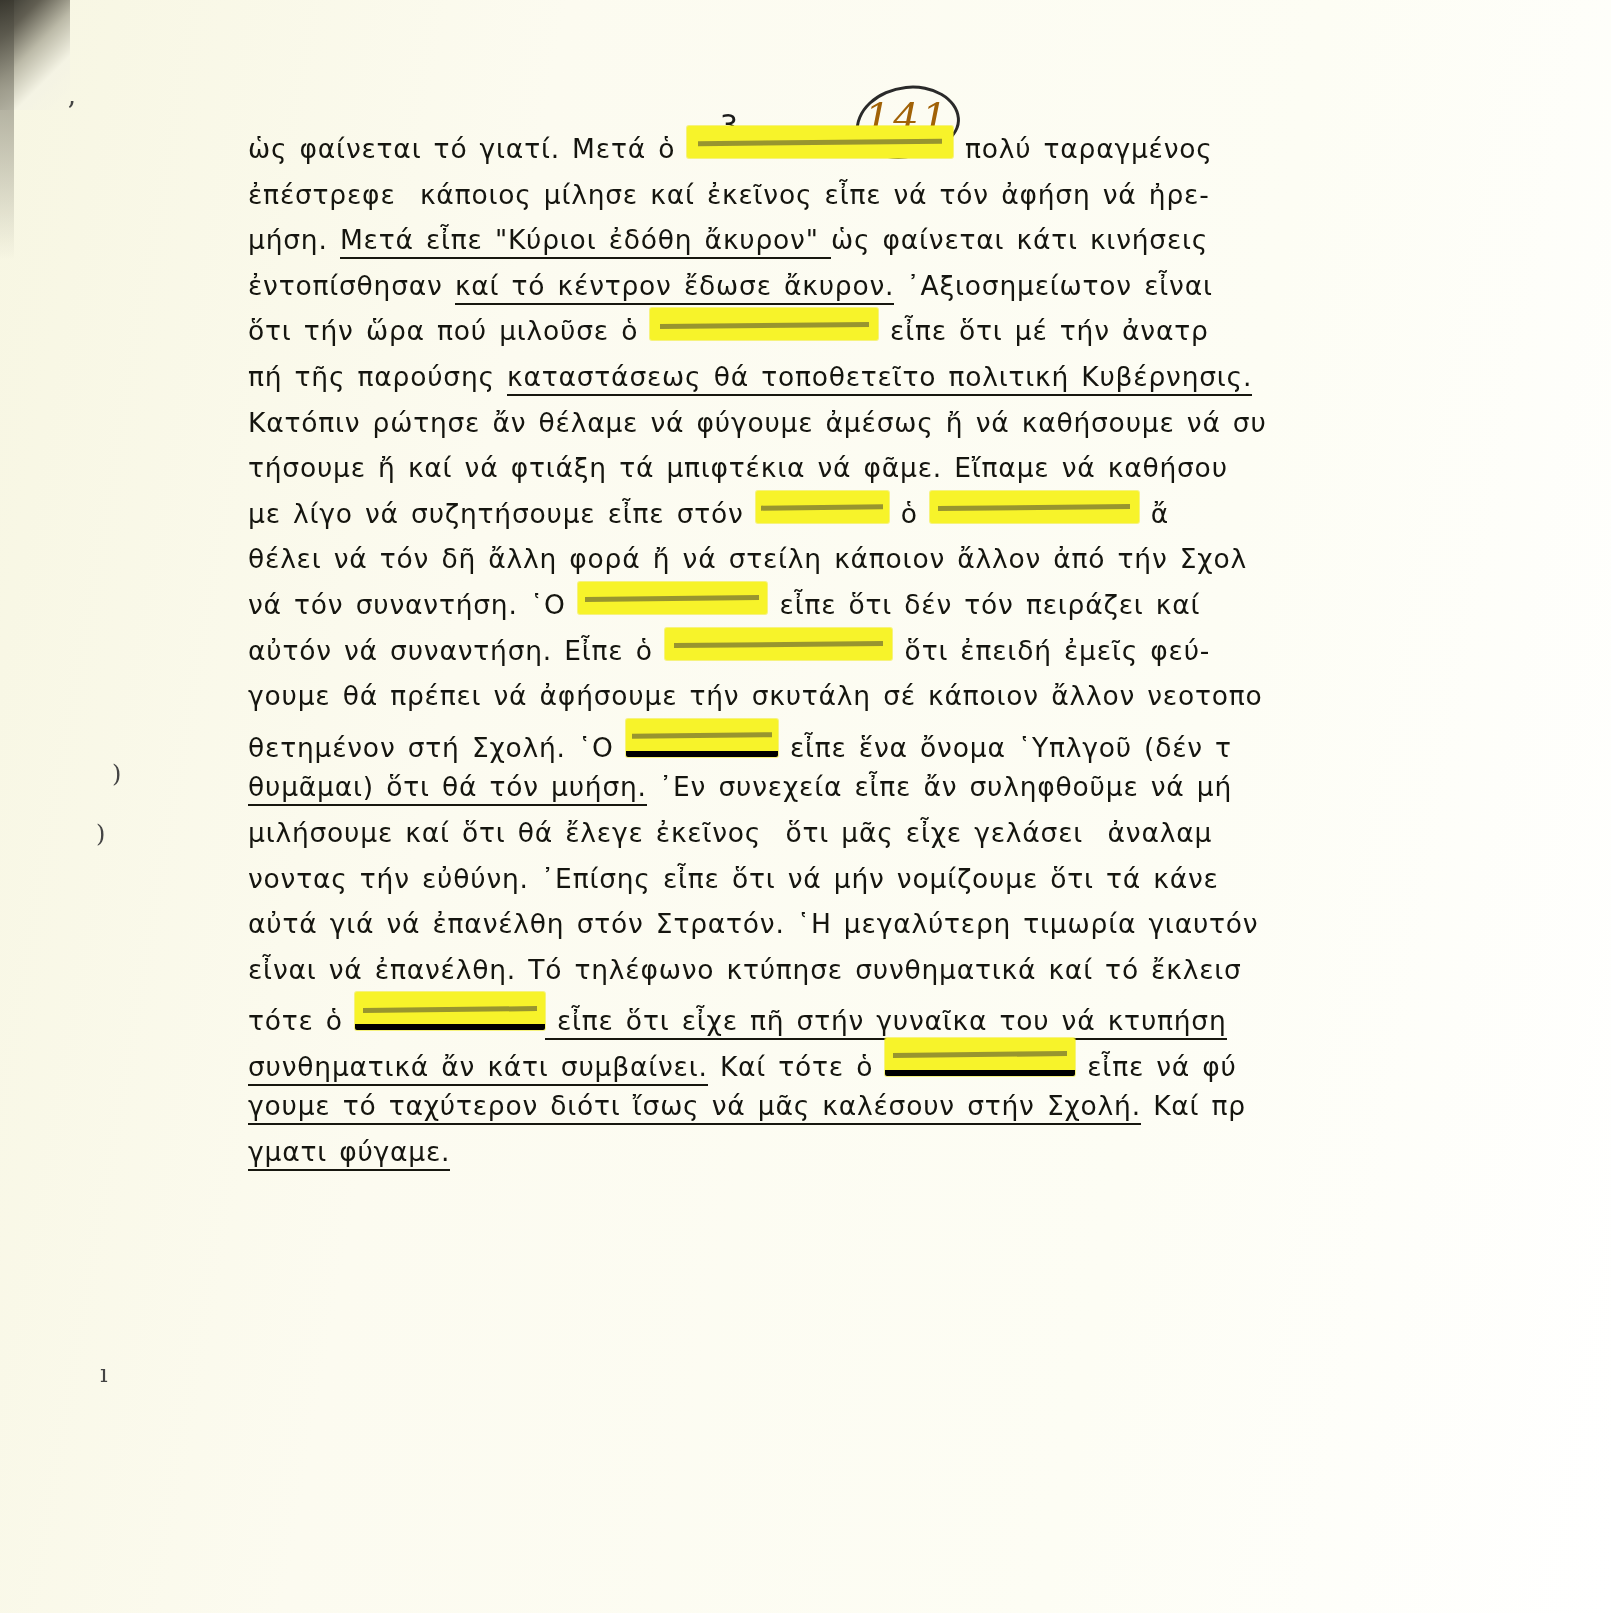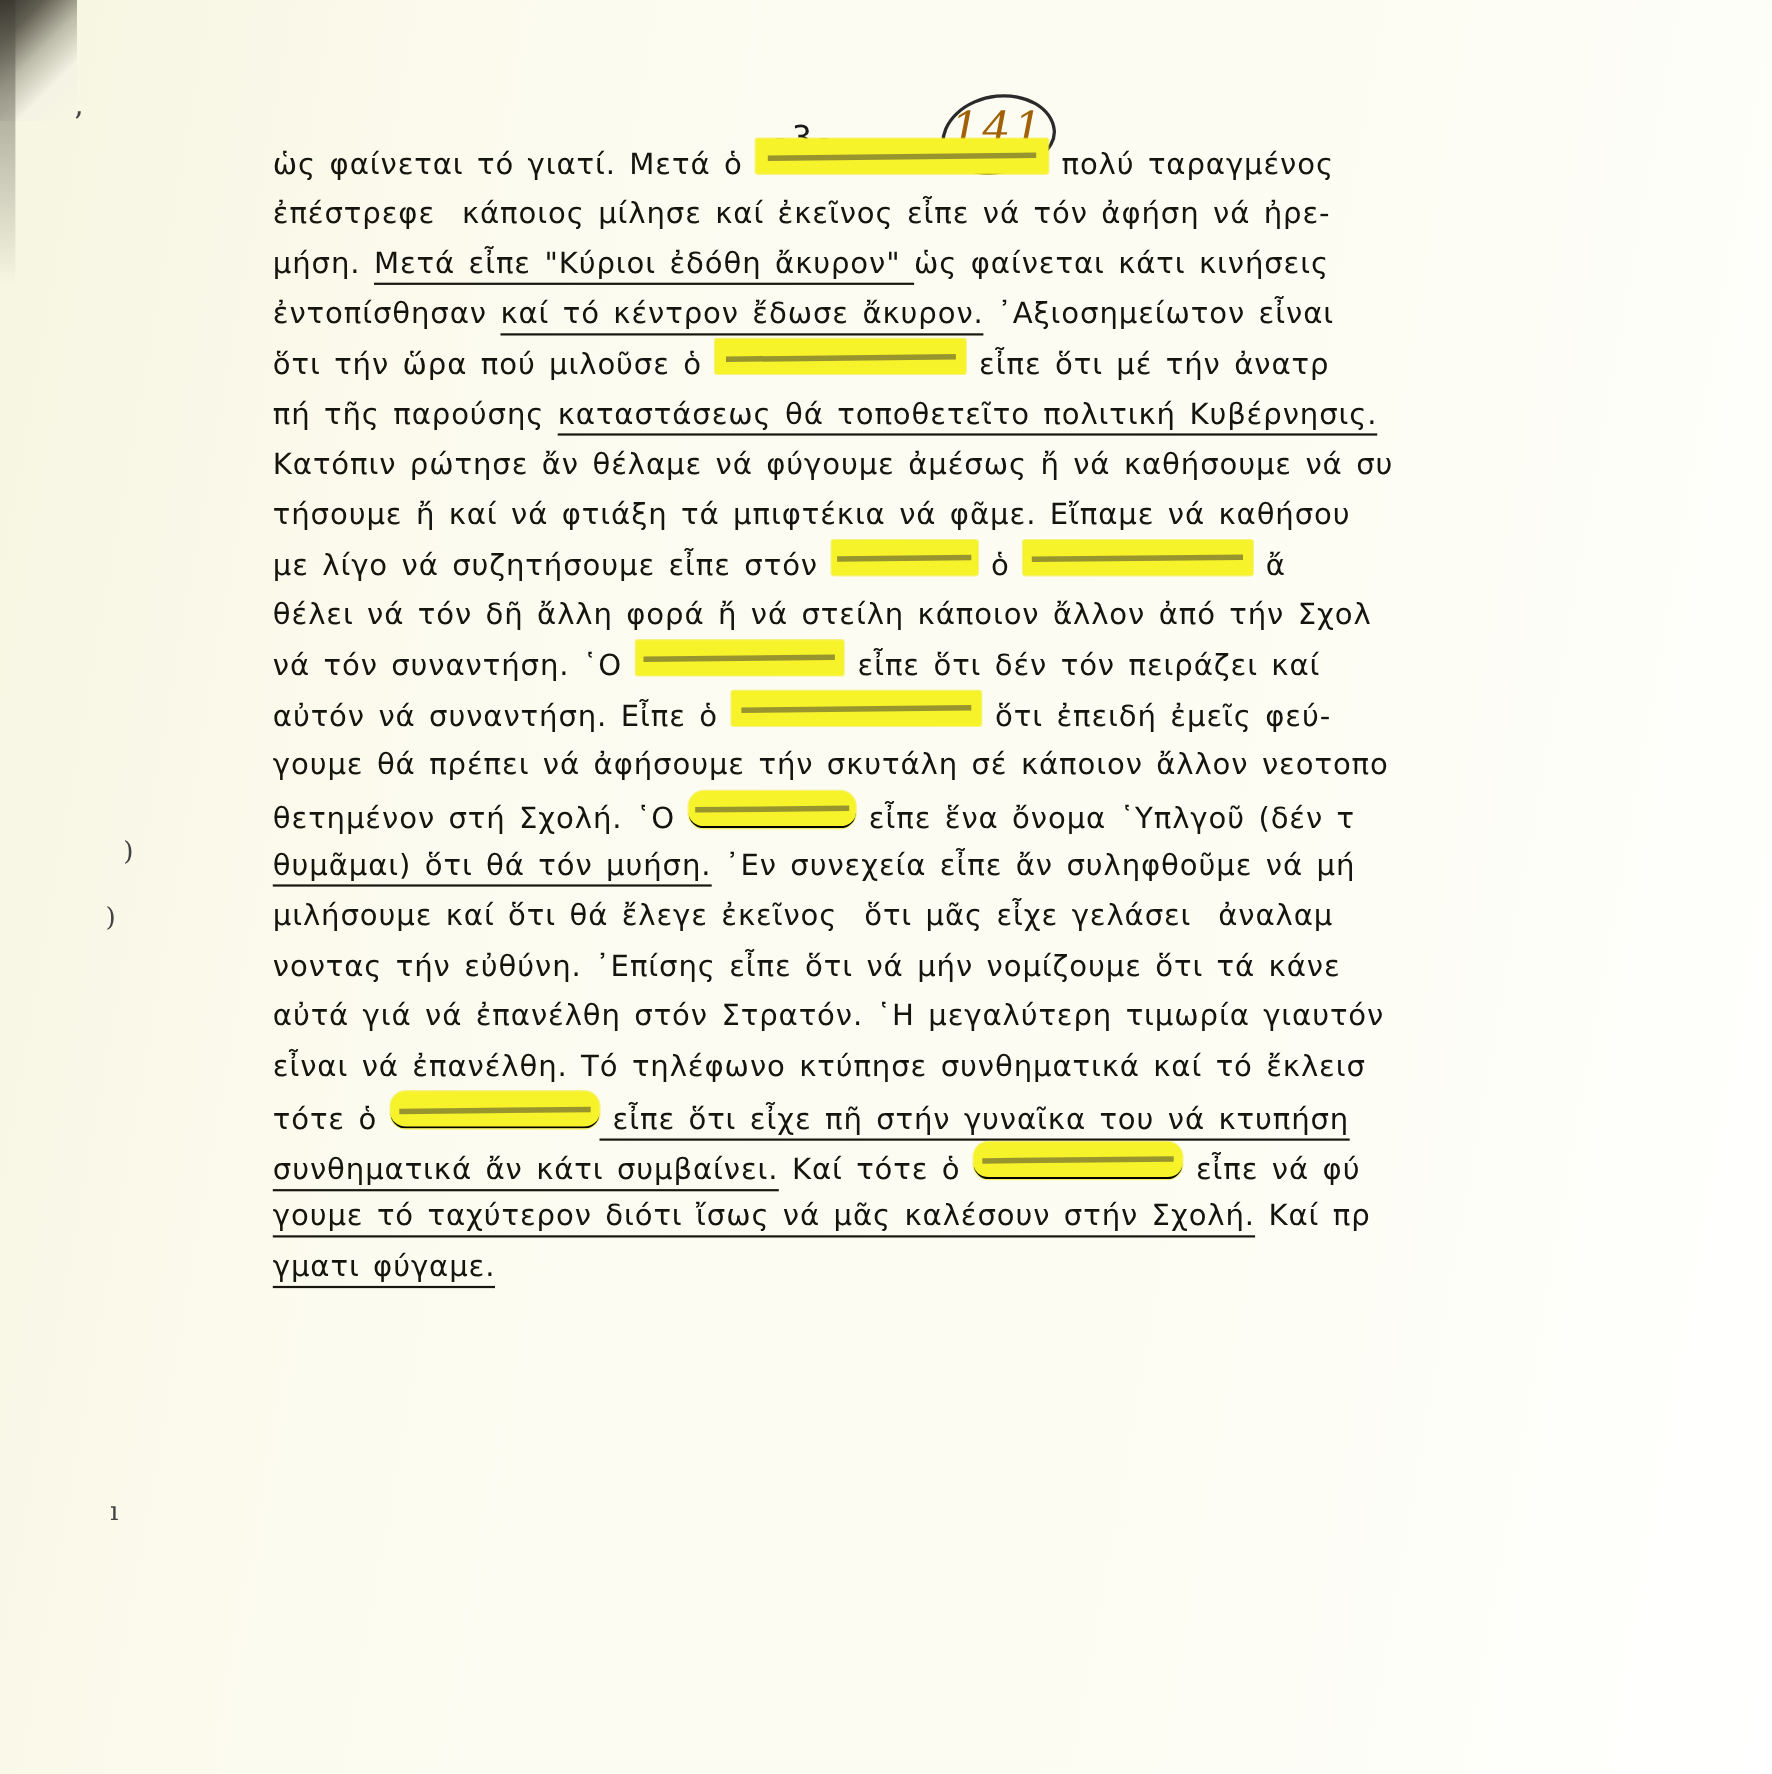--- a/index.html
+++ b/index.html
@@ -124,21 +124,21 @@
     content: "";
     position: absolute;
     left: 4%;
     right: 4%;
     top: 45%;
     height: 5px;
     background: #4a4733;
     opacity: .55;
     transform: rotate(-.6deg);
   }
-  .redact.ul { border-bottom: 2px solid #000000; border-radius: 14px; }
+  .redact.ul { border-bottom: 6px solid #000000; }
 
   
   #watermark {
     position: absolute;
     left: 130px;
     top: 565px;
     width: 1350px;
     font-family: "DejaVu Sans", sans-serif;
     font-size: 126px;
     font-weight: 700;

